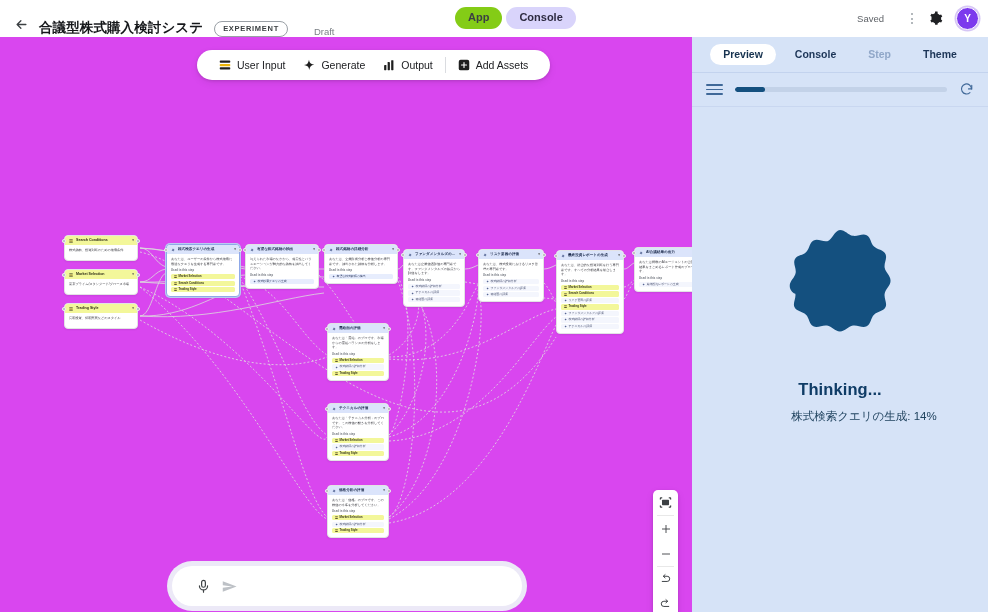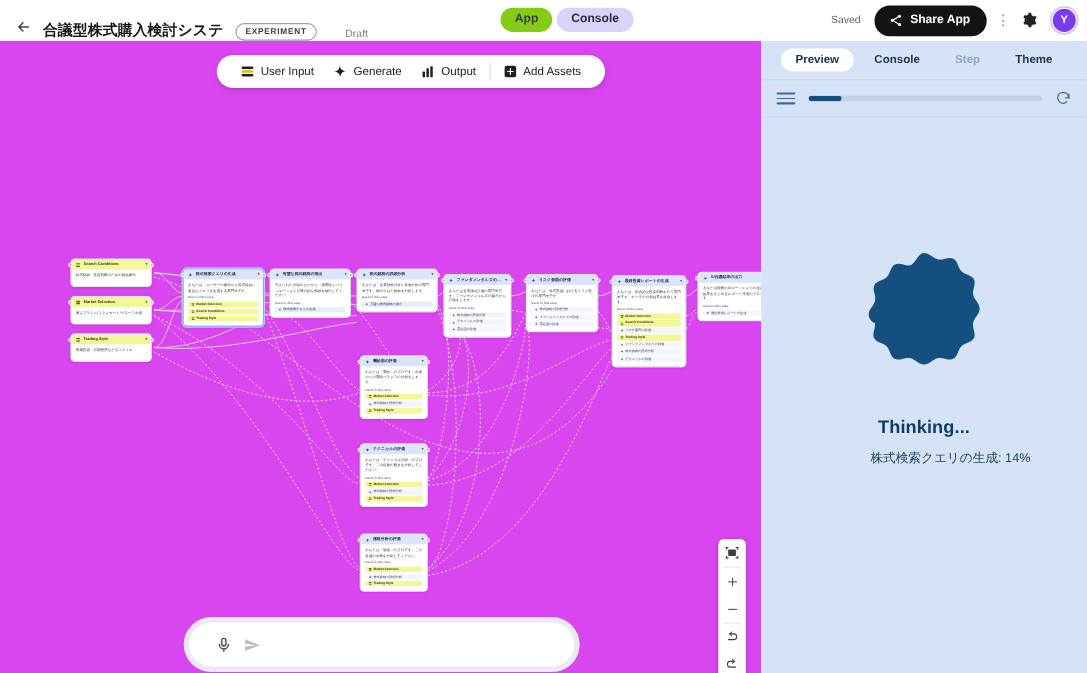--- a/index.html
+++ b/index.html
@@ -216,30 +216,20 @@
     <div class="exp-badge">EXPERIMENT</div>
     <div class="draft-label">Draft</div>
 
     <div class="seg">
       <div class="seg-btn">App</div>
       <div class="seg-btn active">Console</div>
     </div>
 
     <div class="topbar-right">
       <div class="saved-label">Saved</div>
-      <div class="share-btn">
-        <svg width="13" height="13" viewBox="0 0 24 24" fill="none" stroke="currentColor" stroke-width="2" stroke-linecap="round" stroke-linejoin="round">
-          <circle cx="18" cy="5" r="2.6" fill="currentColor" stroke="none"></circle>
-          <circle cx="6" cy="12" r="2.6" fill="currentColor" stroke="none"></circle>
-          <circle cx="18" cy="19" r="2.6" fill="currentColor" stroke="none"></circle>
-          <line x1="8.3" y1="10.8" x2="15.6" y2="6.4"></line>
-          <line x1="8.3" y1="13.2" x2="15.6" y2="17.6"></line>
-        </svg>
-        <span>Share App</span>
-      </div>
       <div class="kebab">
           <i></i>
           <i></i>
           <i></i>
         </div>
       <div class="icon-btn">
         <svg width="15" height="15" viewBox="0 0 24 24" fill="currentColor">
           <path d="M12 15.6a3.6 3.6 0 100-7.2 3.6 3.6 0 000 7.2zm9-3.6c0-.6-.05-1.18-.14-1.75l2.01-1.5-1.9-3.3-2.36.86a8.9 8.9 0 00-3.03-1.76L15.2.9h-3.8l-.38 2.5a8.9 8.9 0 00-3.03 1.76L5.63 4.3 3.73 7.6l2.01 1.5A10.6 10.6 0 005.6 12c0 .6.05 1.18.14 1.75L3.73 15.25l1.9 3.3 2.36-.86a8.9 8.9 0 003.03 1.76l.38 2.5h3.8l.38-2.5a8.9 8.9 0 003.03-1.76l2.36.86 1.9-3.3-2.01-1.5c.09-.57.14-1.15.14-1.75z"></path>
         </svg>
       </div>

